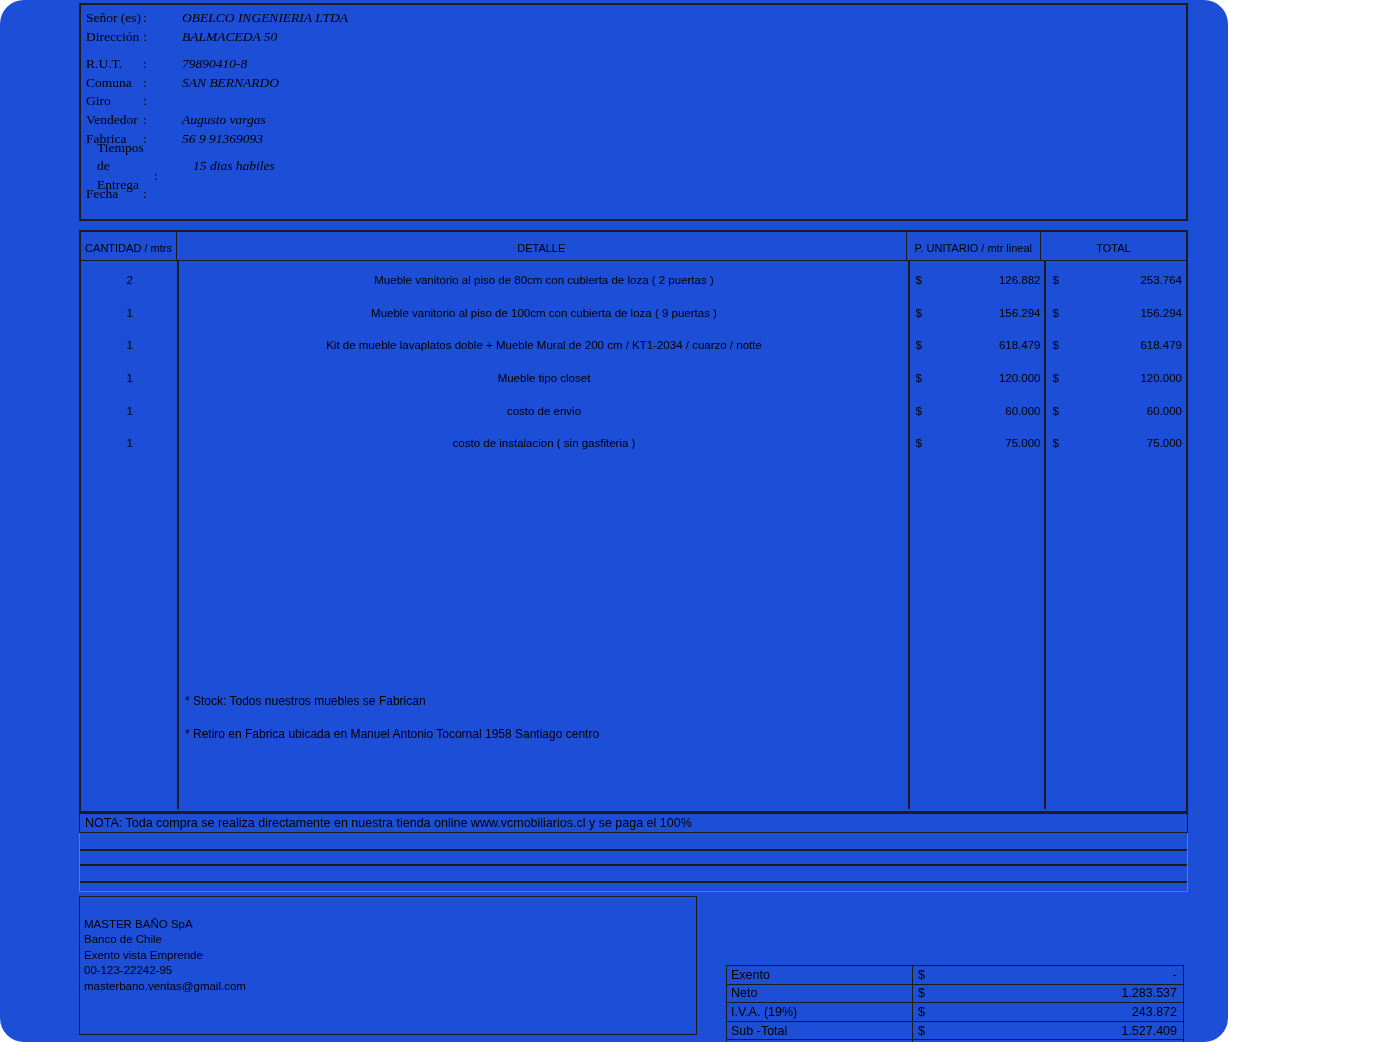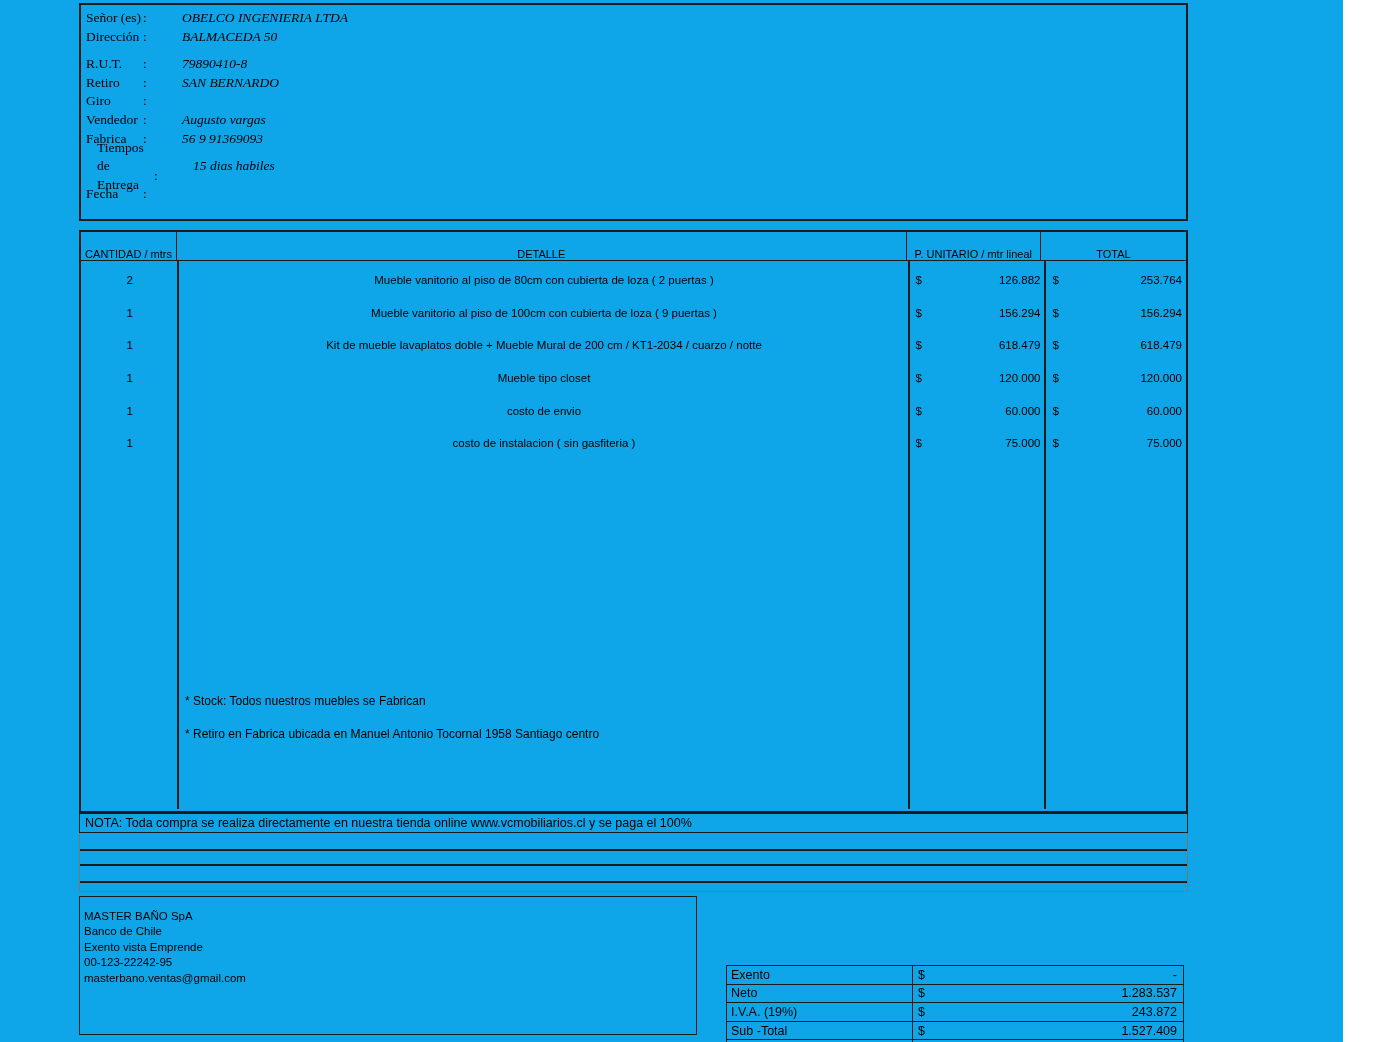--- a/index.html
+++ b/index.html
@@ -1,19 +1,19 @@
 <!DOCTYPE html>
 <html><head>
 <meta charset="utf-8">
 <style>
   * { margin:0; padding:0; box-sizing:border-box; }
   html,body { background:#ffffff; }
   .page {
-    position:relative; width:1343px; height:1042px; background:#0ea5e9;
-    color:#000; font-family:"Liberation Sans", sans-serif; overflow:hidden;
+    position:relative; width:1228px; height:1042px; background:#1d4ed8;
+    color:#000; font-family:"Liberation Sans", sans-serif; overflow:hidden;border-radius:24px;
   }
 
   
   .customer-box {
     position:absolute; left:79px; top:3px; width:1109px; height:218px;
     border:2px solid #1c1c1c; font-family:"Liberation Serif", serif;
     font-size:13.5px; padding:4px 0 0 5px;
   }
   .info-line { display:flex; line-height:18.6px; }
   .info-label { width:57px; white-space:pre-line; }
@@ -23,21 +23,21 @@
   .info-line.tall { height:37px; align-items:center; }
   .info-line.tall .info-label { width:57px;margin-left:11px; }
   .info-line.tall .info-colon { align-self:flex-end; line-height:18.6px; }
 
   
   .items-table {
     position:absolute; left:79px; top:230px; width:1109px; height:583px;
     border:2px solid #1c1c1c;
   }
   .t-header { display:flex; height:29px; border-bottom:1.5px solid #1c1c1c; font-size:11px; }
-  .t-header > div { padding-top:16px; text-align:center; }
+  .t-header > div { padding-top:10px; text-align:center; }
   .th-qty    { width:96px;  border-right:1.5px solid #1c1c1c; }
   .th-detail { width:729.5px; border-right:1.5px solid #1c1c1c; }
   .th-unit   { width:134.5px; border-right:1.5px solid #1c1c1c; }
   .th-total  { flex:1; }
 
   .t-body { position:relative; height:548px; }
   .vline { position:absolute; top:0; bottom:0; width:1.5px; background:#1c1c1c; }
   .vline.v1 { left:96px; } .vline.v2 { left:827px; } .vline.v3 { left:963px; }
 
   .item-row { position:absolute; left:0; right:0; height:33px; display:flex; align-items:center; font-size:11.5px; }
@@ -58,21 +58,21 @@
   }
   .hline { position:absolute; left:79px; width:1109px; height:1.5px; background:#1c1c1c; }
   .hline.h1 { top:849px; } .hline.h2 { top:864px; } .hline.h3 { top:881px; }
   .hline.h4 { top:891px; height:1px; background:#777; }
   .edge { position:absolute; top:833px; height:58px; width:1px; background:#777; }
   .edge.left { left:79px; } .edge.right { left:1187px; }
 
   
   .bank-box {
     position:absolute; left:79px; top:896px; width:618px; height:139px;
-    border:1.5px solid #1c1c1c; padding:12px 0 0 4px; font-size:11.5px;
+    border:1.5px solid #1c1c1c; padding:20px 0 0 4px; font-size:11.5px;
   }
   .bank-line { line-height:15.4px; }
 
   
   .totals-table {
     position:absolute; left:726px; top:941px; width:458px;
     border:1px solid #1c1c1c; font-size:12.5px;margin-top:24px;
   }
   .totals-row { display:flex; height:18.6px; border-bottom:1px solid #1c1c1c; align-items:center; }
   .totals-row:last-child { border-bottom:none; }
@@ -96,21 +96,21 @@
       <span class="info-colon">:</span>
       <span class="info-value">BALMACEDA 50</span>
     </div>
     <div class="info-spacer"></div>
     <div class="info-line">
       <span class="info-label">R.U.T.</span>
       <span class="info-colon">:</span>
       <span class="info-value">79890410-8</span>
     </div>
     <div class="info-line">
-      <span class="info-label">Retiro</span>
+      <span class="info-label">Comuna</span>
       <span class="info-colon">:</span>
       <span class="info-value">SAN BERNARDO</span>
     </div>
     <div class="info-line">
       <span class="info-label">Giro</span>
       <span class="info-colon">:</span>
       <span class="info-value"></span>
     </div>
     <div class="info-line">
       <span class="info-label">Vendedor</span>

